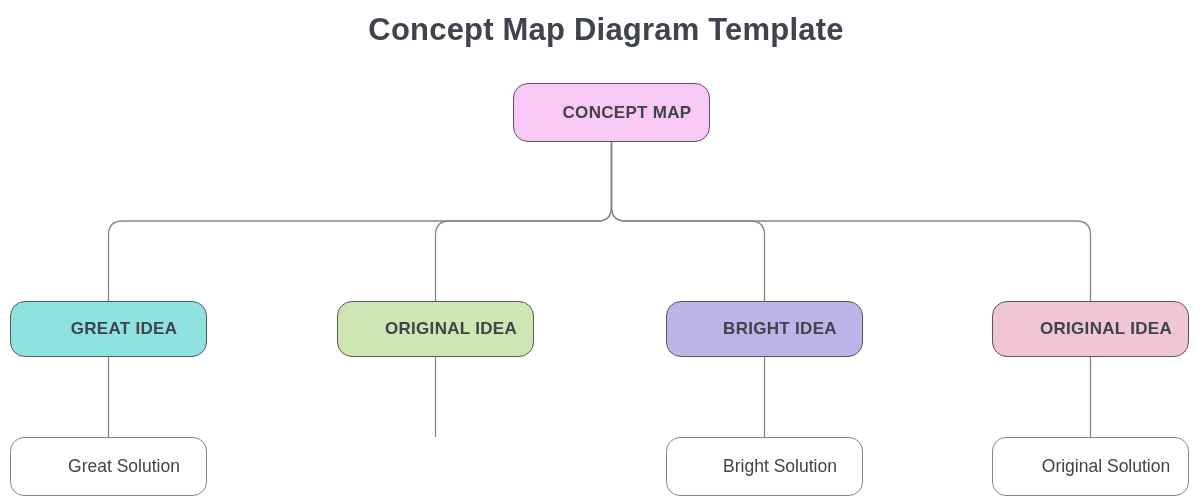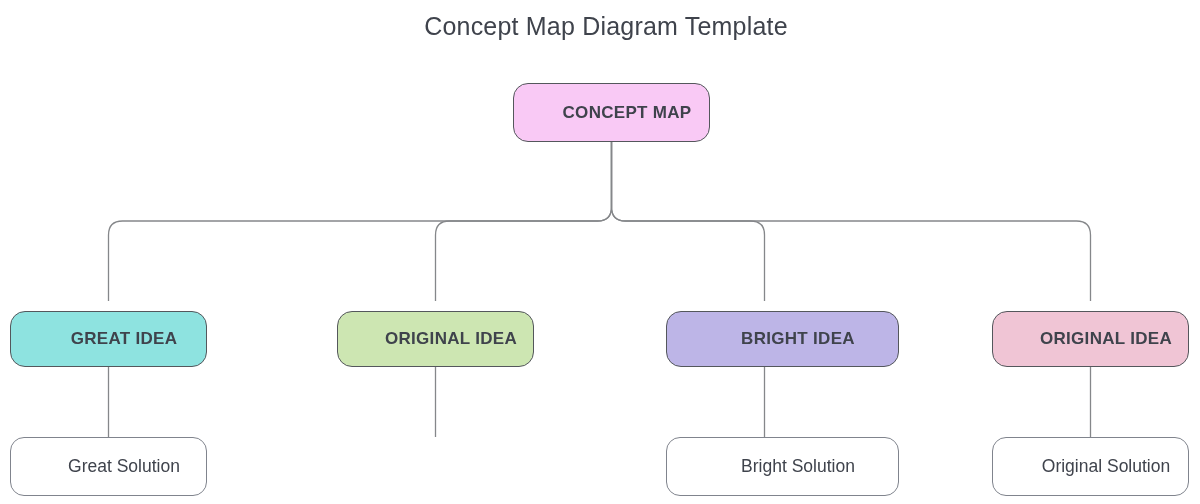--- a/index.html
+++ b/index.html
@@ -10,22 +10,22 @@
     height: 504px;
     background: #ffffff;
     overflow: hidden;
   }
   .title {
     position: absolute;
     top: 12px;
     left: 12px;
     right: 0;
     text-align: center;
-    font-size: 25px;
-    font-weight: 400;
+    font-size: 31px;
+    font-weight: 700;
     letter-spacing: 0.2px;
     color: var(--text, #3f434c);
   }
   .edges {
     position: absolute;
     top: 0; left: 0;
     width: 1200px; height: 504px;
   }
   .connector {
     stroke: var(--line, #85878a);
@@ -53,23 +53,23 @@
     border: 1.3px solid var(--leaf_border, #80848d);
     border-radius: 14px;
     background: var(--leaf_fill, #ffffff);
     font-size: 17.5px;
     font-weight: 400;
     color: var(--text, #3f434c);
   }
   .root-node  { left: 513px; top: 83px;  width: 197px; height: 59px; }
   .b0 { left: 10px;   width: 197px; }
   .b1 { left: 337px;  width: 197px; }
-  .b2 { left: 666px;  width: 233px; }
+  .b2 { left: 666px;  width: 197px; }
   .b3 { left: 992px;  width: 197px; }
-  .branch-row { top: 301px; height: 56px; margin-top: 10px; }
+  .branch-row { top: 301px; height: 56px; }
   .leaf-row   { top: 437px; height: 59px; }
 </style>
 </head>
 <body>
 
 <div class="canvas">
 
   <div class="title">Concept Map Diagram Template</div>
 
   <svg class="edges" viewBox="0 0 1200 504" xmlns="http://www.w3.org/2000/svg">

